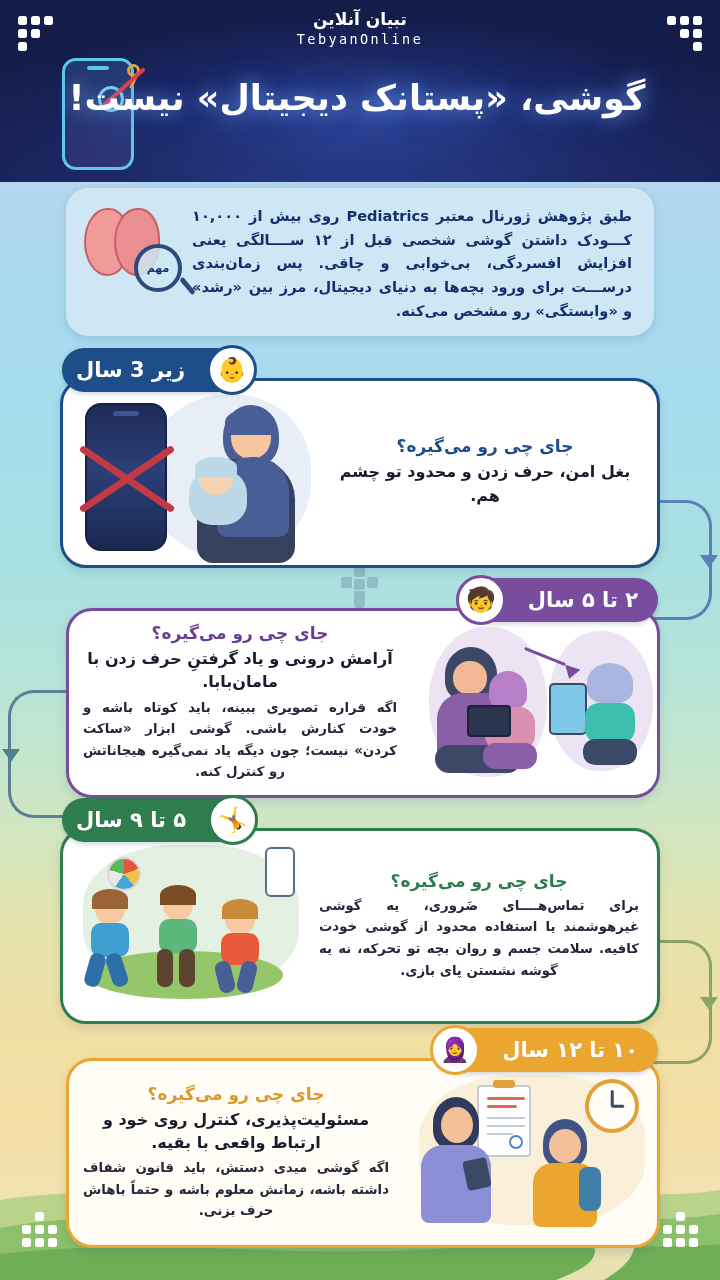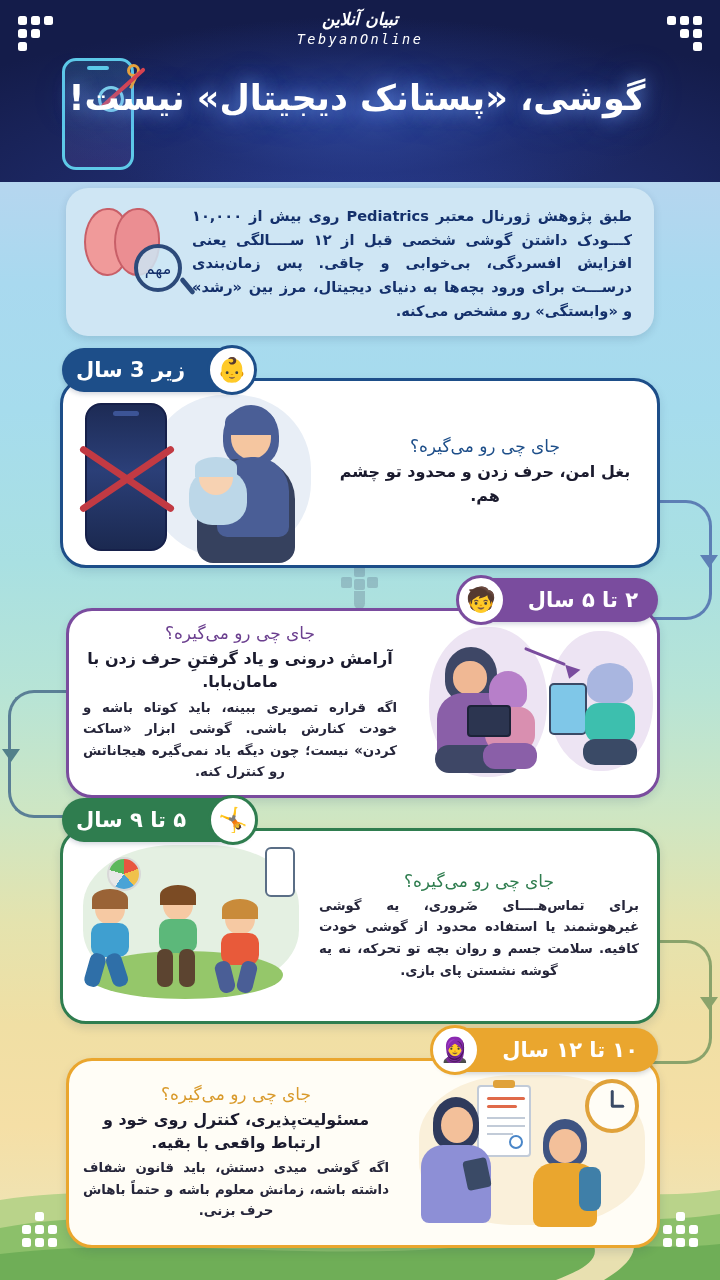--- a/index.html
+++ b/index.html
@@ -52,21 +52,20 @@
     pointer-events: none;
   }
 
   .logo-block {
     position: absolute;
     left: 50%; top: 11px;
     transform: translateX(-50%);
     text-align: center;
     color: #ffffff;
     line-height: 1;
-    font-style: italic;
   }
   .logo-fa {
     font-size: 17px;
     font-weight: bold;
     letter-spacing: 0.5px;
     direction: rtl;
   }
   .logo-en {
     font-size: 13.5px;
     letter-spacing: 2.4px;
@@ -212,22 +211,22 @@
     background: #2c4a7a;
     border-radius: 3px;
     transform: rotate(-40deg);
   }
   .magnifier-label {
     position: absolute;
     inset: 0;
     display: flex;
     align-items: center;
     justify-content: center;
-    font-size: 16px;
-    font-weight: normal;
+    font-size: 11px;
+    font-weight: bold;
     color: #14306b;
     direction: rtl;
   }
 
   
   .watermark {
     position: absolute;
     left: 50%; top: 566px;
     transform: translateX(-50%);
     width: 96px;
@@ -325,21 +324,21 @@
   }
   .card-text {
     direction: rtl;
     padding: 14px 18px 14px 14px;
     display: flex;
     flex-direction: column;
     justify-content: center;
   }
   .card-q {
     font-size: 17px;
-    font-weight: normal;
+    font-weight: bold;
     text-align: center;
     margin-bottom: 4px;
   }
   .card-lead {
     font-size: 16px;
     font-weight: bold;
     color: #1b1b2e;
     line-height: 1.45;
     text-align: center;
     margin-bottom: 3px;

